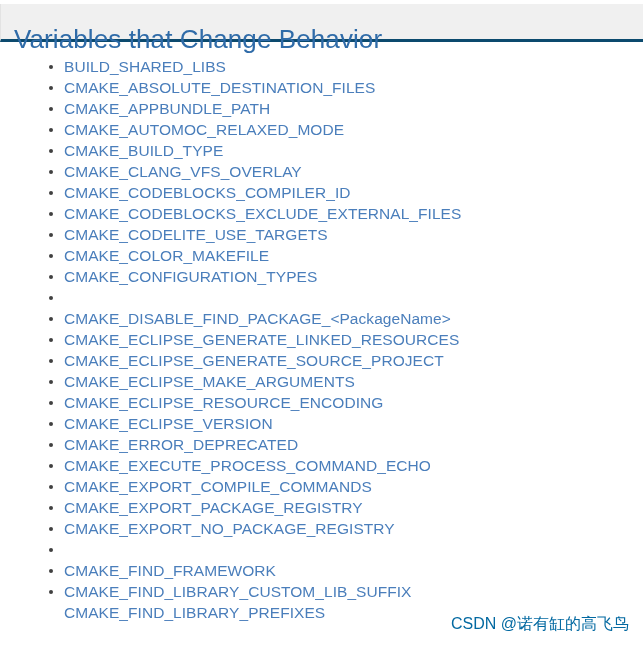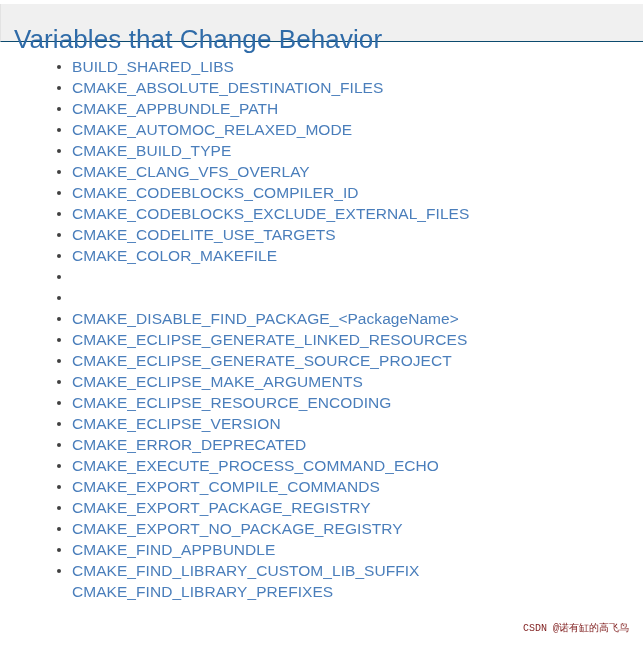--- a/index.html
+++ b/index.html
@@ -24,42 +24,42 @@
     box-sizing: border-box;
   }
 
   .section-header {
     position: absolute;
     left: 0;
     top: 4px;
     width: 643px;
     height: 38px;
     background: #f0f0f0;
-    border-bottom: 1px solid #0c4a6e;
+    border-bottom: 3px solid #0c4a6e;
     border-left: 1px solid #e3e3e3;
     box-sizing: border-box;
   }
 
   .section-title {
     position: absolute;
     left: 13px;
     top: 1px;
     font-size: 26px;
     line-height: 34px;
     color: #2f6ba8;
     font-family: "Liberation Sans", sans-serif;
     font-weight: normal;
     white-space: nowrap;
     letter-spacing: 0.1px;
   }
 
   
   .var-list-wrap {
     position: absolute;
-    left: 12px;
+    left: 4px;
     top: 43px;
     width: 630px;
     height: 606px;
     overflow: hidden;
   }
 
   ul.var-list {
     margin: 0;
     padding: 13px 0 0 0;
     list-style: none;
@@ -90,23 +90,23 @@
     font-size: 15.5px;
     font-family: "Liberation Sans", sans-serif;
     letter-spacing: 0.05px;
   }
 
   
   .watermark {
     position: absolute;
     right: 14px;
     bottom: 14px;
-    font-size: 10px;
-    color: #7f1d1d;
-    font-family: Liberation Mono, monospace;
+    font-size: 16px;
+    color: #0369a1;
+    font-family: Liberation Sans, sans-serif;
     white-space: nowrap;
     user-select: none;
     pointer-events: none;
   }
 </style>
 </head>
 <body>
 
 <div class="page">
 
@@ -119,34 +119,35 @@
         <li><span class="bullet"></span><a class="var-link" href="#">BUILD_SHARED_LIBS</a></li>
         <li><span class="bullet"></span><a class="var-link" href="#">CMAKE_ABSOLUTE_DESTINATION_FILES</a></li>
         <li><span class="bullet"></span><a class="var-link" href="#">CMAKE_APPBUNDLE_PATH</a></li>
         <li><span class="bullet"></span><a class="var-link" href="#">CMAKE_AUTOMOC_RELAXED_MODE</a></li>
         <li><span class="bullet"></span><a class="var-link" href="#">CMAKE_BUILD_TYPE</a></li>
         <li><span class="bullet"></span><a class="var-link" href="#">CMAKE_CLANG_VFS_OVERLAY</a></li>
         <li><span class="bullet"></span><a class="var-link" href="#">CMAKE_CODEBLOCKS_COMPILER_ID</a></li>
         <li><span class="bullet"></span><a class="var-link" href="#">CMAKE_CODEBLOCKS_EXCLUDE_EXTERNAL_FILES</a></li>
         <li><span class="bullet"></span><a class="var-link" href="#">CMAKE_CODELITE_USE_TARGETS</a></li>
         <li><span class="bullet"></span><a class="var-link" href="#">CMAKE_COLOR_MAKEFILE</a></li>
-        <li><span class="bullet"></span></li>
+        <li><span class="bullet"></span><a class="var-link" href="#">CMAKE_CONFIGURATION_TYPES</a></li>
         <li><span class="bullet"></span></li>
         <li><span class="bullet"></span><a class="var-link" href="#">CMAKE_DISABLE_FIND_PACKAGE_&lt;PackageName&gt;</a></li>
         <li><span class="bullet"></span><a class="var-link" href="#">CMAKE_ECLIPSE_GENERATE_LINKED_RESOURCES</a></li>
         <li><span class="bullet"></span><a class="var-link" href="#">CMAKE_ECLIPSE_GENERATE_SOURCE_PROJECT</a></li>
         <li><span class="bullet"></span><a class="var-link" href="#">CMAKE_ECLIPSE_MAKE_ARGUMENTS</a></li>
         <li><span class="bullet"></span><a class="var-link" href="#">CMAKE_ECLIPSE_RESOURCE_ENCODING</a></li>
         <li><span class="bullet"></span><a class="var-link" href="#">CMAKE_ECLIPSE_VERSION</a></li>
         <li><span class="bullet"></span><a class="var-link" href="#">CMAKE_ERROR_DEPRECATED</a></li>
         <li><span class="bullet"></span><a class="var-link" href="#">CMAKE_EXECUTE_PROCESS_COMMAND_ECHO</a></li>
         <li><span class="bullet"></span><a class="var-link" href="#">CMAKE_EXPORT_COMPILE_COMMANDS</a></li>
         <li><span class="bullet"></span><a class="var-link" href="#">CMAKE_EXPORT_PACKAGE_REGISTRY</a></li>
         <li><span class="bullet"></span><a class="var-link" href="#">CMAKE_EXPORT_NO_PACKAGE_REGISTRY</a></li>
-        <li><span class="bullet"></span><a class="var-link" href="#">CMAKE_FIND_APPBUNDLE</a></li>
+        <li><span class="bullet"></span></li>
+        <li><span class="bullet"></span><a class="var-link" href="#">CMAKE_FIND_FRAMEWORK</a></li>
         <li><span class="bullet"></span><a class="var-link" href="#">CMAKE_FIND_LIBRARY_CUSTOM_LIB_SUFFIX</a></li>
         <li><a class="var-link" href="#">CMAKE_FIND_LIBRARY_PREFIXES</a></li>
       </ul>
   </div>
 
   <div class="watermark">CSDN @诺有缸的高飞鸟</div>
 
 </div>
 
 </body></html>

